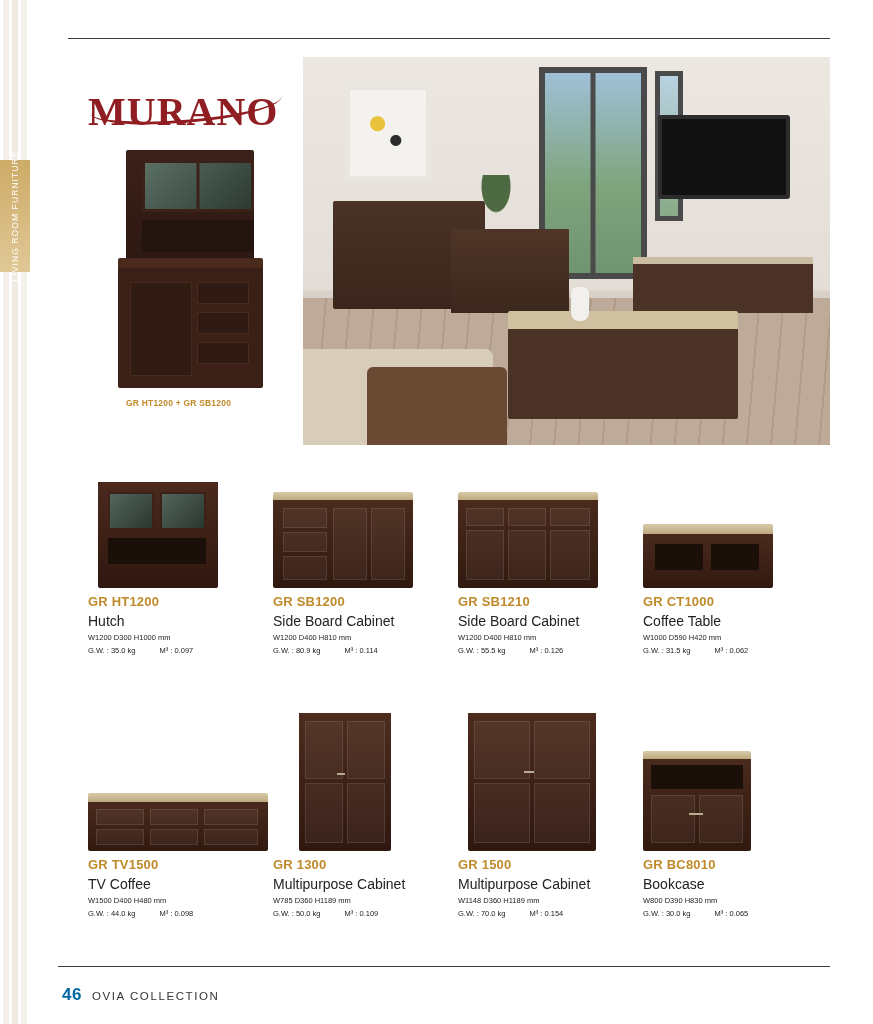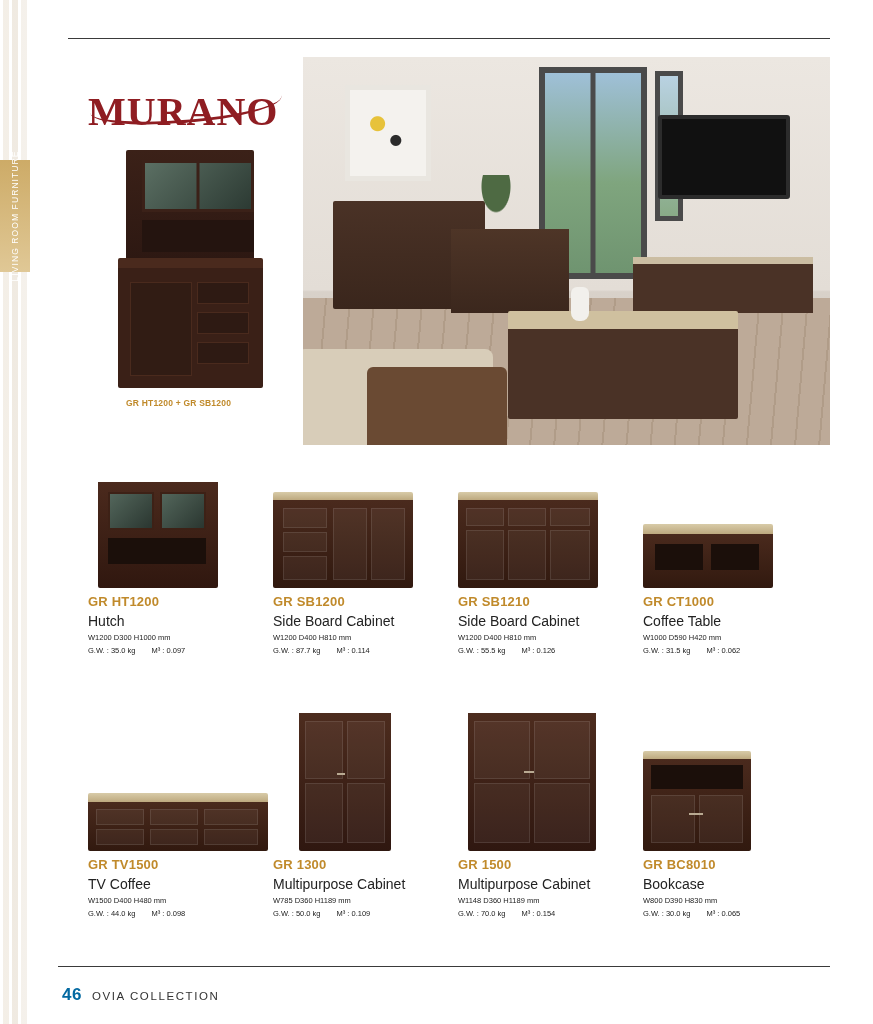--- a/index.html
+++ b/index.html
@@ -310,21 +310,21 @@
   }
   .pdim {
     font-size: 7.5px;
     color: #222;
     margin-bottom: 4px;
   }
   .pmeta {
     font-size: 7.5px;
     color: #222;
     display: flex;
-    gap: 16px;
+    gap: 24px;
   }
 
   
   .fur { position: absolute; bottom: 0; }
   .fur .marble {
     position: absolute; left: 0; right: 0; top: 0; height: 8px;
     background: linear-gradient(to bottom, #d8cba8, #bda97f);
     border-radius: 2px 2px 0 0;
   }
   .fur .body {
@@ -439,21 +439,21 @@
             <div class="panel" style="left:10px; top:64px; width:44px; height:24px;"></div>
             <div class="panel" style="left:60px; top:16px; width:34px; height:72px;"></div>
             <div class="panel" style="left:98px; top:16px; width:34px; height:72px;"></div>
           </div>
         </div>
         <div class="pinfo">
           <div class="pcode">GR SB1200</div>
           <div class="pname">Side Board Cabinet</div>
           <div class="pdim">W1200 D400 H810 mm</div>
           <div class="pmeta">
-            <span>G.W. : 87.7 kg</span>
+            <span>G.W. : 80.9 kg</span>
             <span>M³ : 0.114</span>
           </div>
         </div>
       </div>
 
       <div class="pcell">
         <div class="pimg">
           <div class="fur" style="left:0px; width:140px; height:96px;">
             <div class="marble"></div>
             <div class="body" style="top:8px;"></div>

